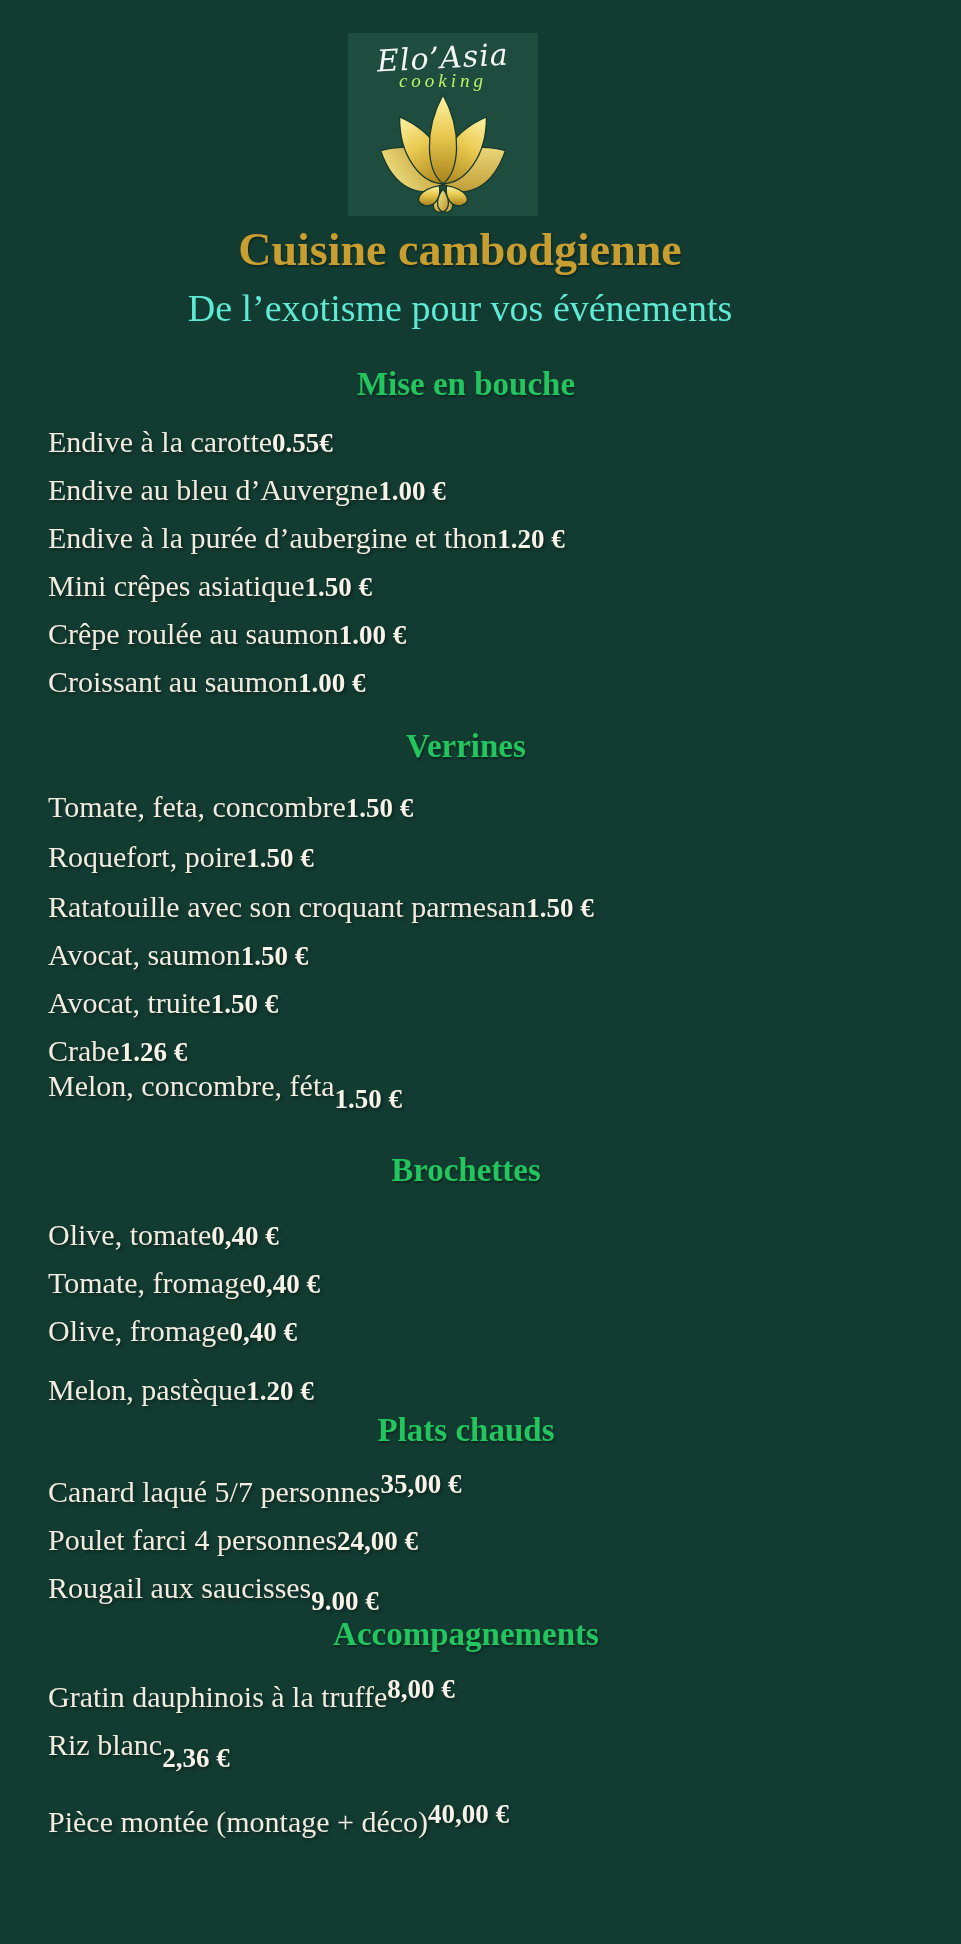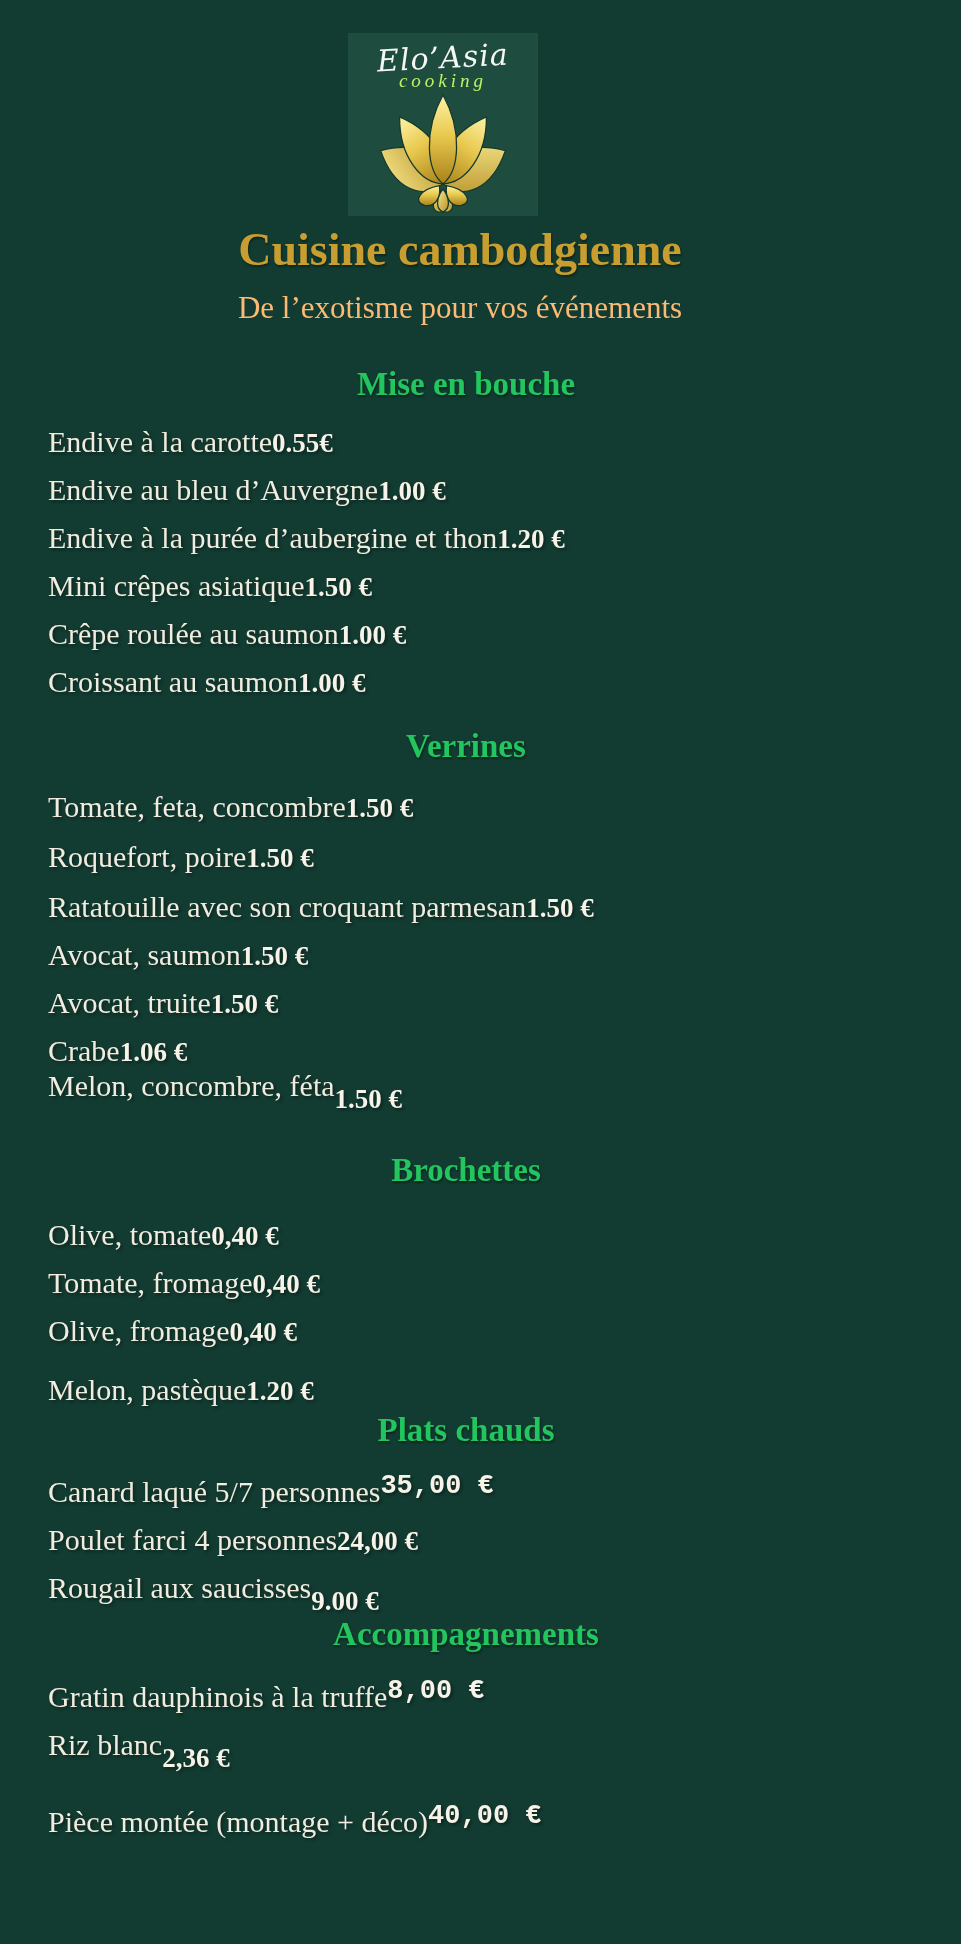--- a/index.html
+++ b/index.html
@@ -29,39 +29,39 @@
   .lotus { margin-top:2px; }
 
   
   .title {
     position:absolute; top:222px; left:0; width:920px; text-align:center;
     color:#c79e2f; font-size:46px; font-weight:bold; line-height:56px;
     text-shadow:1px 2px 2px rgba(0,0,0,0.35);
   }
   .subtitle {
     position:absolute; top:282px; left:0; width:920px; text-align:center;
-    color:#fdba74; font-size:31px; font-weight:normal; line-height:52px;
+    color:#5eead4; font-size:38px; font-weight:normal; line-height:52px;
   }
 
   
   .content { position:absolute; left:48px; top:362px; width:836px; }
   .section-heading {
     text-align:center; color:#22c55e; font-size:33px; font-weight:bold;
     line-height:44px; text-shadow:1px 2px 2px rgba(0,0,0,0.35);
   }
   .row { display:flex; justify-content:flex-start; align-items:baseline; height:48px; }
   .item-name {
     color:#f1ecdf; font-size:30px; line-height:44px; white-space:nowrap;
     text-shadow:2px 2px 3px rgba(0,0,0,0.35);
   }
   .item-price {
     color:#f7f3e8; font-size:27px; font-weight:bold; line-height:44px; white-space:nowrap;
     text-shadow:2px 2px 3px rgba(0,0,0,0.35);
   }
-  .price-up   { transform:translateY(-9px);font-family:Liberation Mono, monospace; }
+  .price-up   { transform:translateY(-9px); }
   .price-down { transform:translateY(12px); }
 
   
   .mt14{margin-top:14px}.mt16{margin-top:16px}.mt17{margin-top:17px}.mt18{margin-top:18px}
   .mt19{margin-top:19px}.mt2{margin-top:2px}.mt21{margin-top:21px}.mt29{margin-top:29px}
   .mt36{margin-top:36px}.mt11{margin-top:11px}.mtm13{margin-top:-13px}.mtm8{margin-top:-8px}
   .mtm2{margin-top:-2px}
 
   .footer {
     position:absolute; top:1858px; left:0; width:961px; text-align:center;
@@ -155,21 +155,21 @@
     <div class="row">
       <span class="item-name">Avocat, saumon</span>
       <span class="item-price">1.50 €</span>
     </div>
     <div class="row">
       <span class="item-name">Avocat, truite</span>
       <span class="item-price">1.50 €</span>
     </div>
     <div class="row">
       <span class="item-name">Crabe</span>
-      <span class="item-price">1.06 €</span>
+      <span class="item-price">1.26 €</span>
     </div>
     <div class="row mtm13">
       <span class="item-name">Melon, concombre, féta</span>
       <span class="item-price price-down">1.50 €</span>
     </div>
 
     <div class="section-heading mt36">Brochettes</div>
     <div class="row mt21">
       <span class="item-name">Olive, tomate</span>
       <span class="item-price">0,40 €</span>

